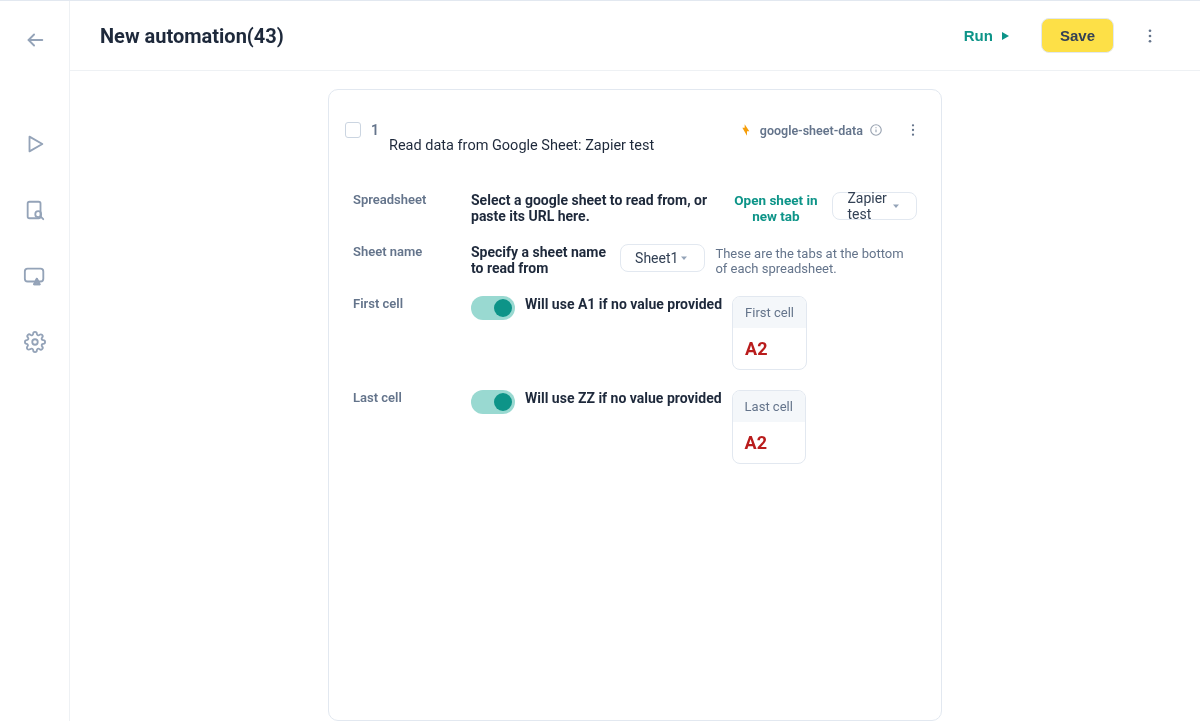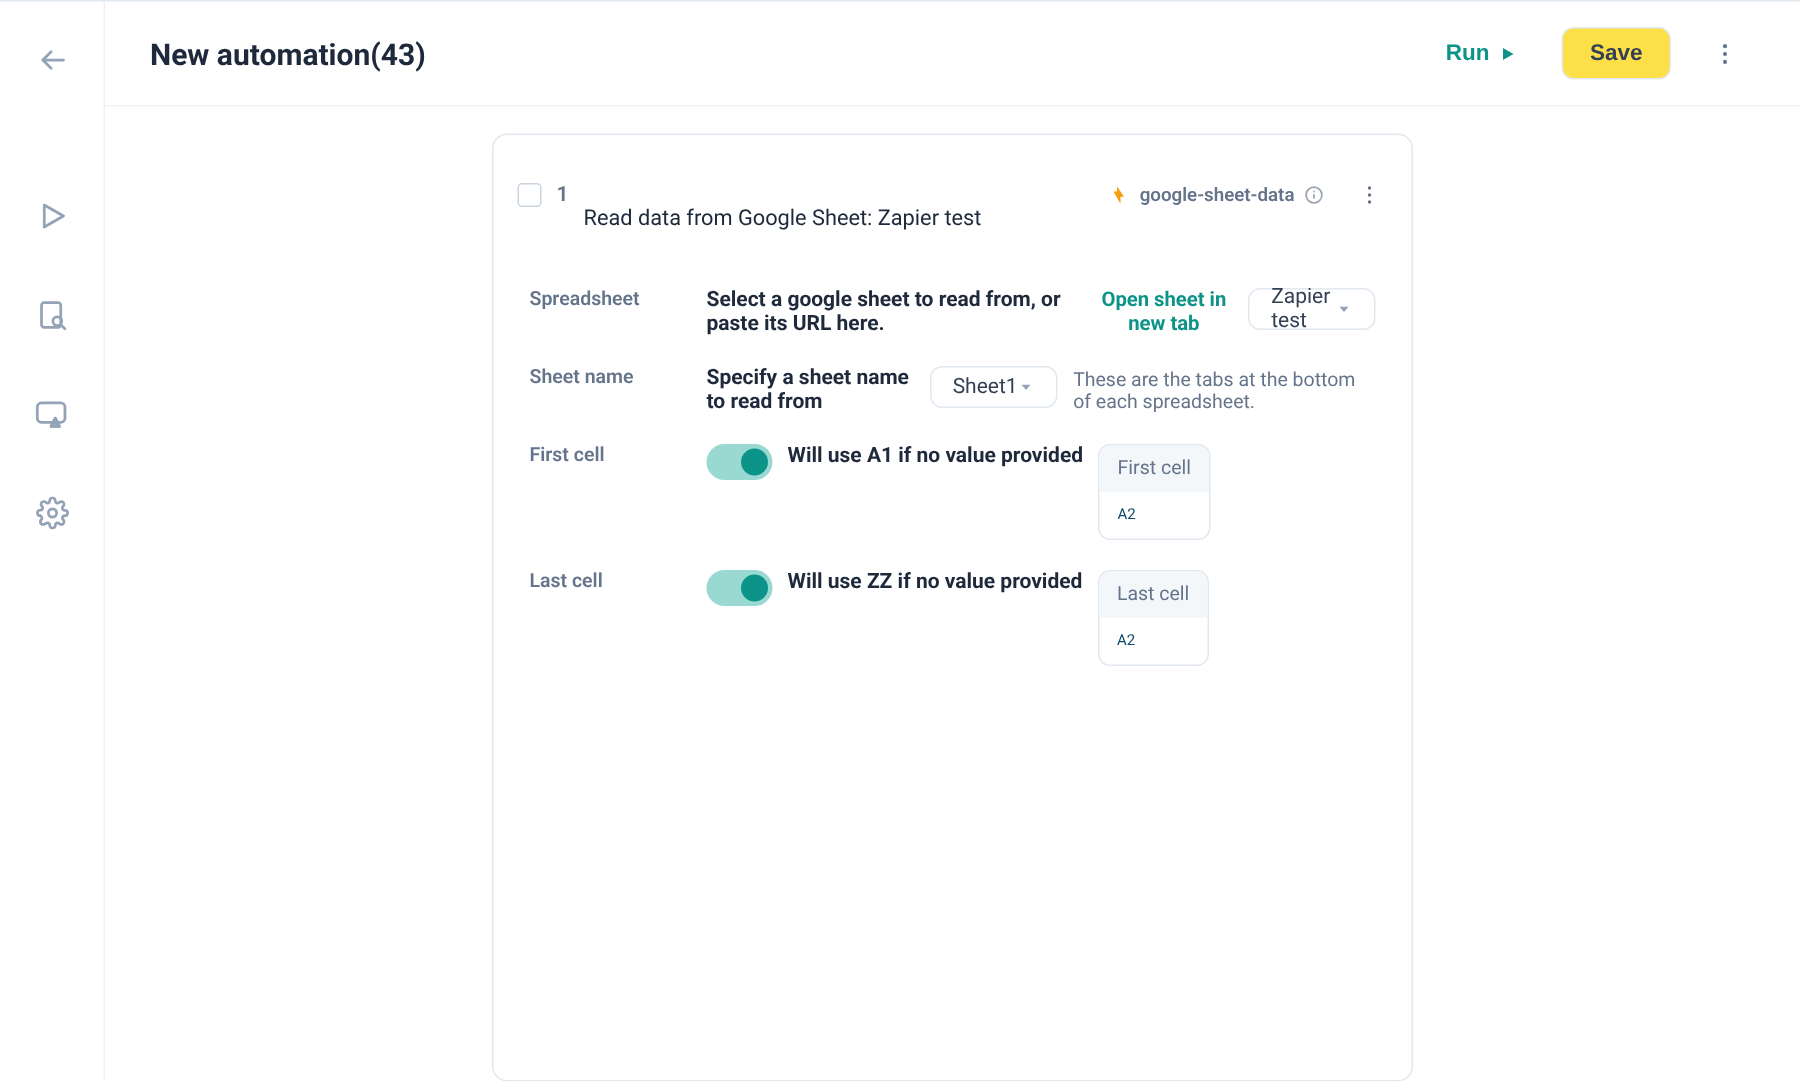--- a/index.html
+++ b/index.html
@@ -132,21 +132,21 @@
   }
 
   .floatbox {
     border: 1px solid #e2e8f0; border-radius: 8px; overflow: hidden;
   }
   .floatbox .float-label {
     background: #f4f7fa; color: #64748b; font-size: 13px;
     padding: 8px 12px;
   }
   .floatbox .float-value {
-    padding: 10px 12px; font-size: 10px; color: #0c4a6e;
+    padding: 10px 12px; font-size: 18px; color: #b91c1c; font-weight: bold;
   }
 
   svg { display: block; }
 </style>
 </head>
 <body>
 
 <div class="app">
 
   <div class="sidebar">

